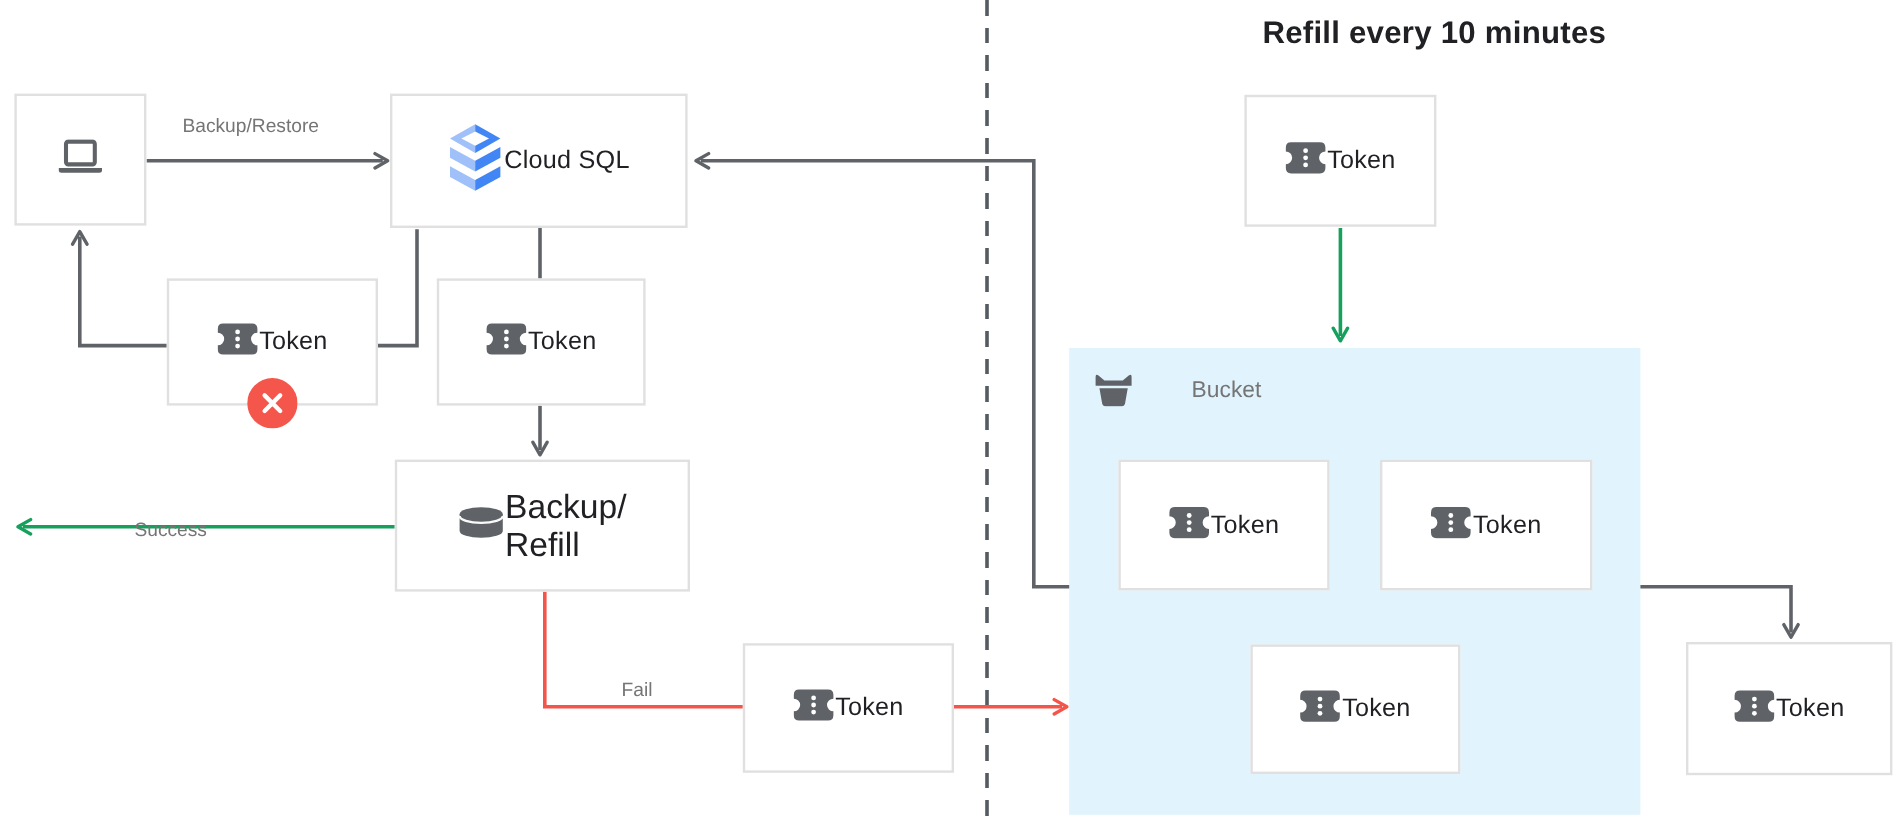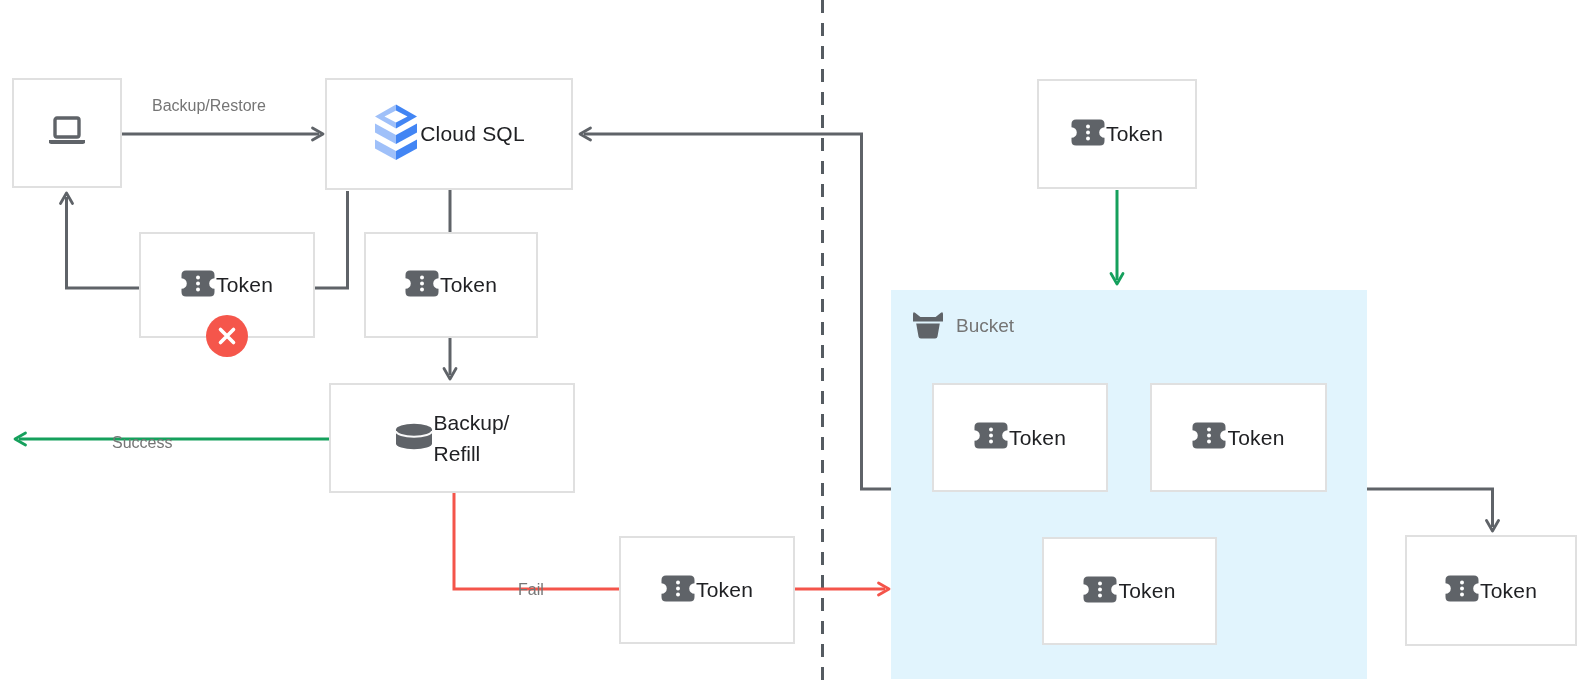--- a/index.html
+++ b/index.html
@@ -7,30 +7,30 @@
     position:relative;width:1582px;height:690px;background:#ffffff;
     font-family:"Liberation Sans",sans-serif;overflow:hidden;
   }
   
   .node{
     position:absolute;background:#fff;border:2px solid #e0e0e0;
     box-sizing:border-box;display:flex;align-items:center;justify-content:center;
     gap:1px;z-index:3;
   }
   .node .lbl{font-size:21px;color:#202124;letter-spacing:.2px;white-space:nowrap;}
-  .node .lbl2{font-size:21px;color:#202124;line-height:31px;text-align:left;}
+  .node .lbl2{font-size:28px;color:#202124;line-height:31px;text-align:left;}
   
   .bucket{
     position:absolute;left:891px;top:290px;width:476px;height:389px;
     background:#e1f4fd;z-index:1;
   }
   .bucket-header{
     position:absolute;left:911px;top:308px;display:flex;align-items:center;gap:11px;z-index:2;
   }
-  .bucket-header .blbl{font-size:19px;color:#757575;}
+  .bucket-header .blbl{font-size:19px;color:#757575;margin-left:37px;}
   
   .edge-label{position:absolute;color:#757575;font-size:16px;z-index:2;}
   .title{
     position:absolute;left:1052px;top:12px;font-size:26px;font-weight:bold;
     color:#202124;z-index:2;letter-spacing:.2px;
   }
   
   .wires{position:absolute;left:0;top:0;z-index:2;pointer-events:none;}
   
   .divider{
@@ -68,24 +68,25 @@
     <path d="M139 288 L66.5 288 L66.5 197" stroke="#5f6368" stroke-width="3" fill="none" marker-end="url(#ah-g)"></path>
     <path d="M450 190 L450 233" stroke="#5f6368" stroke-width="3" fill="none"></path>
     <path d="M450 338 L450 375" stroke="#5f6368" stroke-width="3" fill="none" marker-end="url(#ah-g)"></path>
     <path d="M329 439 L19 439" stroke="#15a05c" stroke-width="3" fill="none" marker-end="url(#ah-grn)"></path>
     <path d="M454 493 L454 589 L620 589" stroke="#f4544a" stroke-width="3" fill="none"></path>
     <path d="M795 589 L885 589" stroke="#f4544a" stroke-width="3" fill="none" marker-end="url(#ah-r)"></path>
     <path d="M1117 190 L1117 280" stroke="#15a05c" stroke-width="3" fill="none" marker-end="url(#ah-grn)"></path>
     <path d="M1367 489 L1492.5 489 L1492.5 527" stroke="#5f6368" stroke-width="3" fill="none" marker-end="url(#ah-g)"></path>
   </svg>
 
+  <div class="title">Refill every 10 minutes</div>
 
   <div class="edge-label" style="left:152px;top:97px;">Backup/Restore</div>
   <div class="edge-label" style="left:112px;top:402px;margin-top:32px;">Success</div>
-  <div class="edge-label" style="left:518px;top:581px;">Fail</div>
+  <div class="edge-label" style="left:518px;top:567px;">Fail</div>
 
   <div class="bucket-header">
     <span>
       <svg width="34" height="31" viewBox="0 0 34 31">
         <path d="M2 13.5 V6.2 q0 -3 2.4 -1.2 L9.4 9 h15.2 l5 -4 q2.4 -1.8 2.4 1.2 v7.3 z" fill="#5f6368"></path>
         <path d="M5.2 15.5 h23.6 l-2.3 13 q-0.35 2 -2.35 2 H9.85 q-2 0 -2.35 -2 z" fill="#5f6368"></path>
       </svg>
     </span>
     <span class="blbl">Bucket</span>
   </div>

